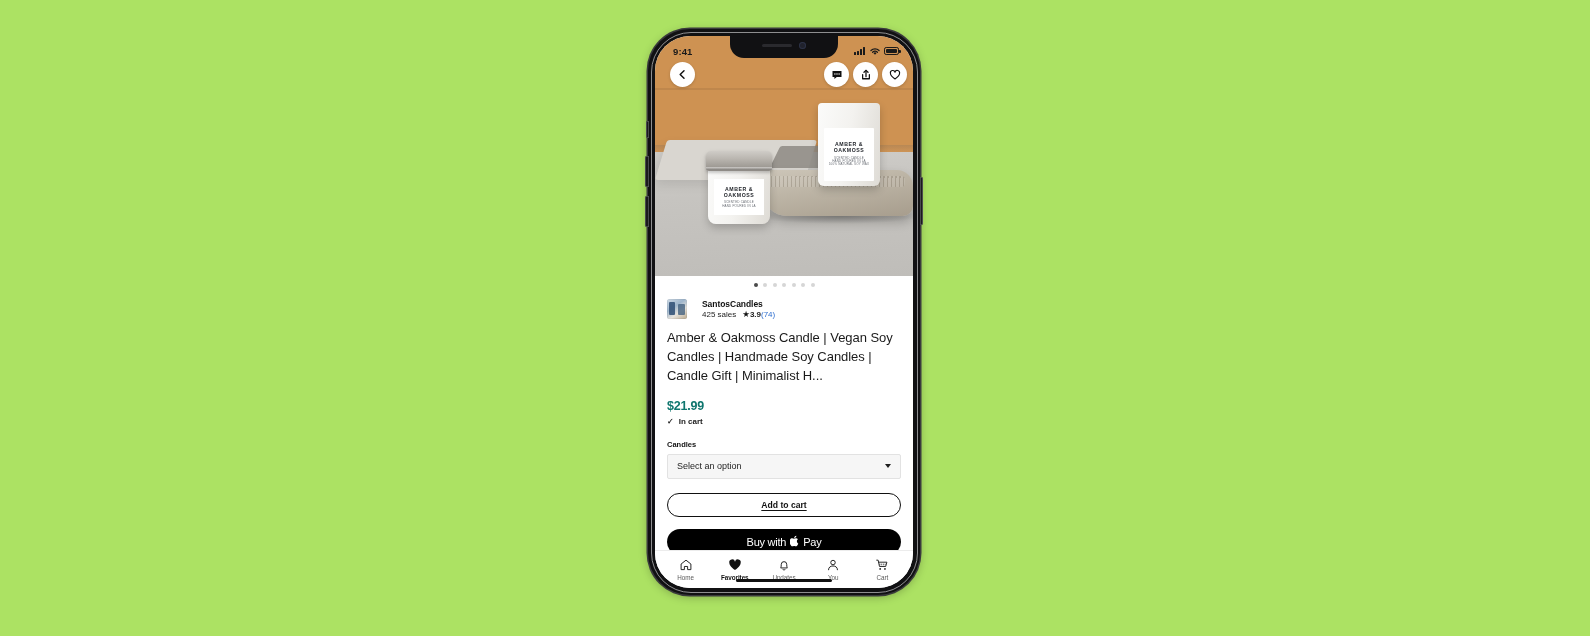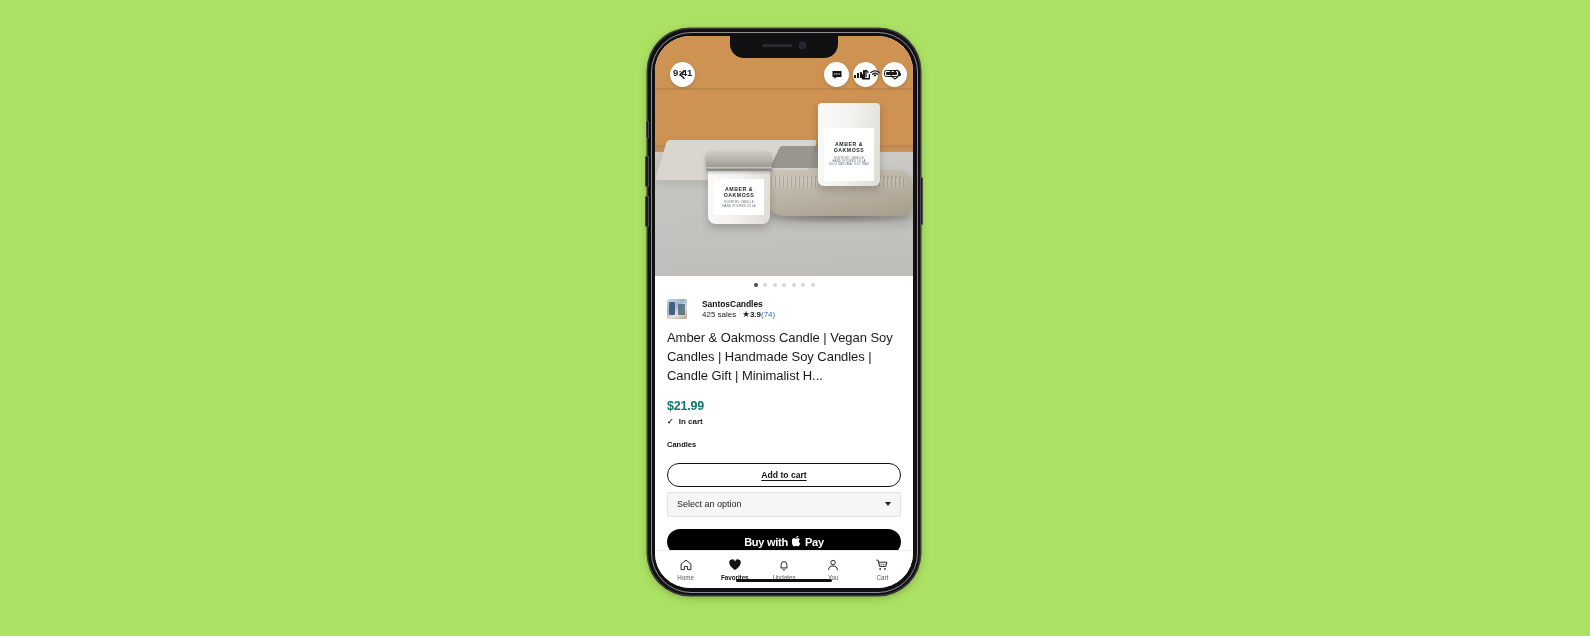--- a/index.html
+++ b/index.html
@@ -57,23 +57,23 @@
     z-index: 30;
     display:flex; align-items:center; justify-content:center; gap:7px;
     padding-bottom: 3px;
   }
   #notch .speaker { width: 30px; height: 3.5px; background:#2a2a2e; border-radius:2px; }
   #notch .frontcam{ width: 7px;  height: 7px;  background:#20222c; border-radius:50%;
                     box-shadow: inset 0 0 0 1px #2c3246; }
 
   
   #status-bar {
-    position: absolute; top: 16px; left: 0; right: 0;
+    position: absolute; top: 0; left: 0; right: 0;
     height: 26px; z-index: 25;
-    display:flex; align-items:flex-end; justify-content:space-between;
+    display:flex; align-items:center; justify-content:space-between;
     padding: 4px 14px 0 18px;
     color: #1a1a1a;
     font-size: 9.5px; font-weight: 700;
     letter-spacing: .1px;
   }
   #status-right { display:flex; align-items:center; gap:3.5px; }
   .sig { display:flex; align-items:flex-end; gap:1px; height:8px; }
   .sig i { width:2px; background:#1a1a1a; border-radius:.5px; display:block; }
   .sig i:nth-child(1){height:3px}.sig i:nth-child(2){height:4.5px}
   .sig i:nth-child(3){height:6px}.sig i:nth-child(4){height:8px}
@@ -256,21 +256,21 @@
     font-size:8.6px; font-weight:700; color:#111;
     text-decoration:underline; text-underline-offset:1.5px;
   }
 
   #btn-applepay{
     margin-top:12px; height:26px; width:100%;
     background:#000; border-radius:999px;
     display:flex; align-items:center; justify-content:center; gap:3px;
     color:#fff; cursor:pointer;
   }
-  #btn-applepay .txt{ font-size:11px; font-weight:700; letter-spacing:-.25px; }
+  #btn-applepay .txt{ font-size:11px; font-weight:400; letter-spacing:-.25px; }
   #btn-applepay .apple{ font-size:12px; line-height:1; margin:0 0 1.5px 1px; }
 
   
   #tab-bar{
     flex:none; height:38px;
     border-top:1px solid #ececec;
     background:#fff;
     display:flex; align-items:center; justify-content:space-around;
     padding: 0 6px;
   }
@@ -410,27 +410,27 @@
 
       <div id="price">$21.99</div>
 
       <div id="stock-row">
         <span>✓</span>
         <span>In cart</span>
       </div>
 
       <div id="volume-label">Candles</div>
 
-      <div id="btn-addcart">
-        <span>Add to cart</span>
-      </div>
-
       <div id="volume-select">
         <span>Select an option</span>
         <span class="caret"></span>
+      </div>
+
+      <div id="btn-addcart">
+        <span>Add to cart</span>
       </div>
 
       <div id="btn-applepay">
         <span class="txt">Buy with</span>
         <span class="apple">
           <svg width="10" height="12" viewBox="0 0 14 16" style="display:block">
             <path d="M9.6 8.4c0-1.8 1.5-2.7 1.6-2.7-0.9-1.3-2.2-1.5-2.7-1.5-1.2-0.1-2.3 0.7-2.9 0.7-0.6 0-1.5-0.7-2.5-0.7-1.3 0-2.4 0.7-3.1 1.9-1.3 2.3-0.3 5.7 0.9 7.5 0.6 0.9 1.4 1.9 2.4 1.9 1 0 1.3-0.6 2.5-0.6 1.2 0 1.4 0.6 2.5 0.6 1 0 1.7-0.9 2.3-1.8 0.7-1.1 1-2.1 1-2.1s-2-0.8-2-3.2z" fill="#fff"></path>
             <path d="M8.1 2.9c0.5-0.6 0.9-1.5 0.8-2.4-0.8 0-1.7 0.5-2.2 1.2-0.5 0.6-0.9 1.5-0.8 2.4 0.9 0.1 1.7-0.5 2.2-1.2z" fill="#fff"></path>
           </svg>
         </span>

